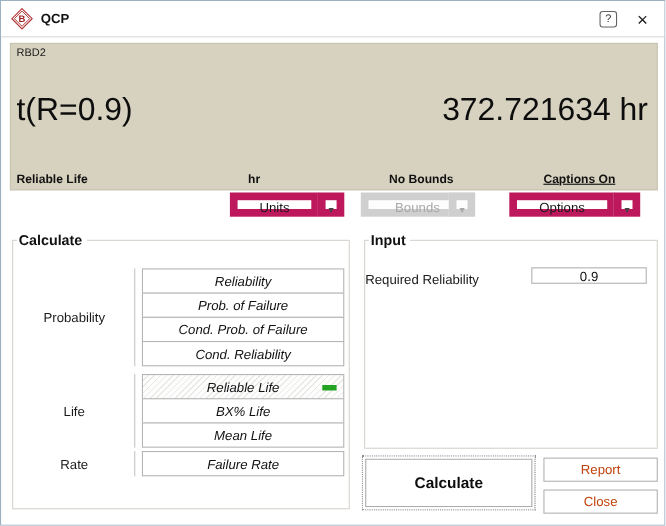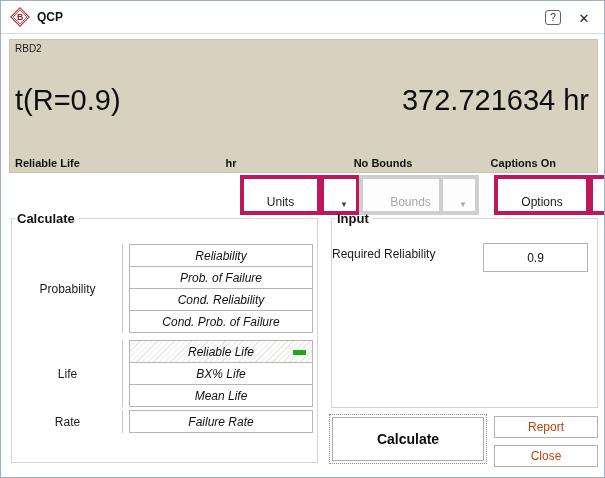--- a/index.html
+++ b/index.html
@@ -89,33 +89,32 @@
   .disp-footer span {
     position: absolute;
     bottom: 3px;
     font-size: 11px;
     font-weight: bold;
     color: #111;
   }
   .cap-metric   { left: 5px; }
   .cap-units    { left: 181px; width: 80px;  text-align: center; }
   .cap-bounds   { left: 323px; width: 100px; text-align: center; }
-  .cap-captions { left: 446px; width: 100px; text-align: right; }
+  .cap-captions { left: 484px; width: 100px; text-align: left; text-decoration: underline; }
   
   .sb-main, .sb-arrow {
     position: absolute;
     top: 174px;
     height: 22px;
     background: #ffffff;
-    border: 4px solid #be185d;
-    font-size: 12px;
-    color: #1a1a1a;
-    padding: 16px;
-    cursor: default;
-    margin-left: 31px;
+    border: 7px solid #be185d;
+    font-size: 12px;
+    color: #1a1a1a;
+    padding: 0;
+    cursor: default;
   }
   .sb-arrow { font-size: 8px; color: #444; line-height: 20px; }
   .sb-main.disabled, .sb-arrow.disabled {
     color: #a8a8a8;
     border-color: #cfcfcf;
     background: #fdfdfd;
   }
   
   fieldset.groupbox {
     position: absolute;
@@ -180,21 +179,21 @@
     left: 0; top: 18px;
     width: 145px;
     text-align: left;
     font-size: 12px;
     line-height: 20px;
     color: #1a1a1a;
   }
   .input-field {
     position: absolute;
     left: 151px; top: 17px;
-    width: 105px; height: 29px;
+    width: 105px; height: 15px;
     border: 1px solid #b2b2b2;
     font-family: "Liberation Sans", sans-serif;
     font-size: 12px;
     text-align: center;
     color: #111;
     background: #fff;
     padding: 0;
   }
   
   .calc-action {
@@ -264,22 +263,22 @@
 
   <fieldset class="groupbox" id="calc-group">
     <legend>Calculate</legend>
 
     <div class="calc-section" style="top:18px;height:89px;">
       <div class="sec-label">Probability</div>
       <div class="sec-sep"></div>
       <div class="sec-buttons">
         <button class="stack-btn">Reliability</button>
         <button class="stack-btn">Prob. of Failure</button>
+        <button class="stack-btn">Cond. Prob. of Failure</button>
         <button class="stack-btn">Cond. Reliability</button>
-        <button class="stack-btn">Cond. Prob. of Failure</button>
       </div>
     </div>
 
     <div class="calc-section" style="top:114px;height:67px;">
       <div class="sec-label">Life</div>
       <div class="sec-sep"></div>
       <div class="sec-buttons">
         <button class="stack-btn selected">
           <span>Reliable Life</span>
           <span class="sel-ind" style="background: rgb(34, 163, 34);"></span>

